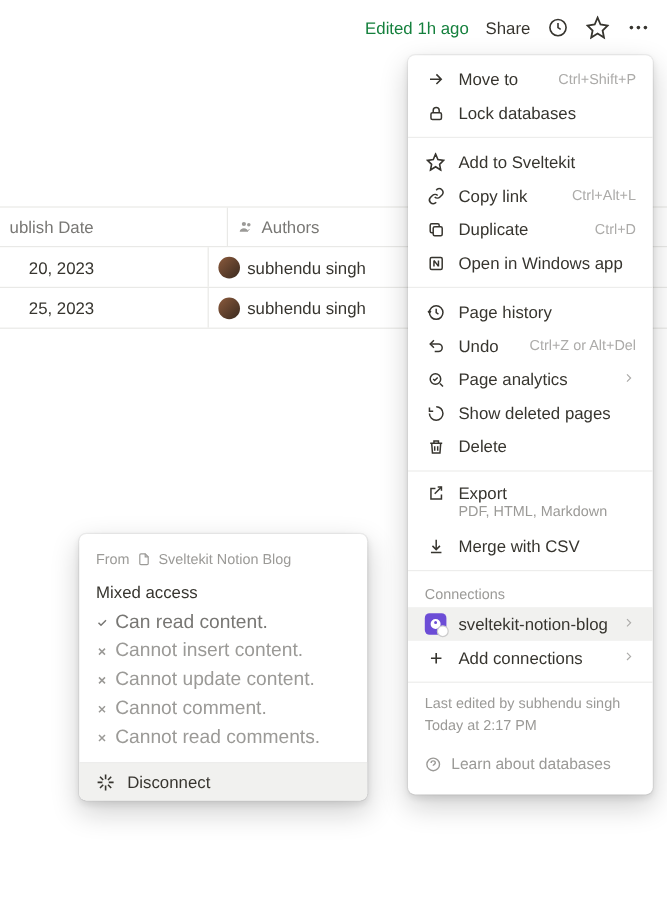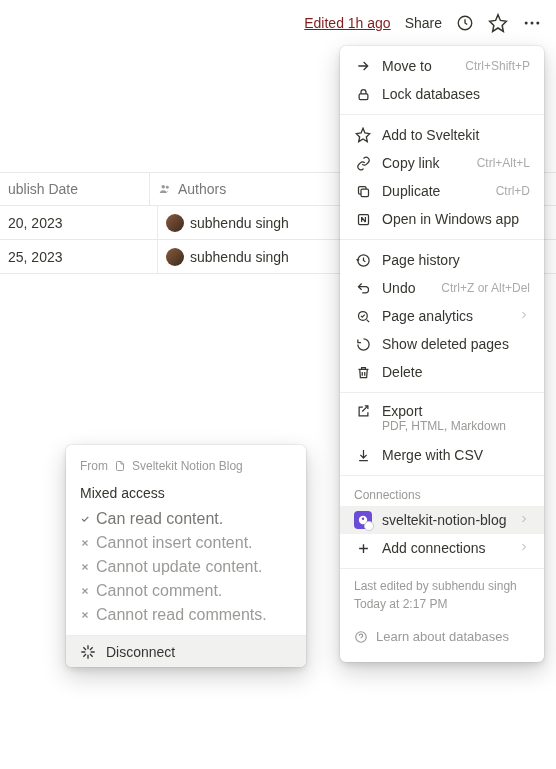--- a/index.html
+++ b/index.html
@@ -18,23 +18,22 @@
     }
     .topbar {
       display: flex;
       align-items: center;
       justify-content: flex-end;
       height: 46px;
       padding: 0 14px;
       gap: 14px;
     }
     .edited-text {
-      color: #7f1d1d;
-      font-size: 14px;
-      text-decoration: underline;
+      color: #15803d;
+      font-size: 14px;
     }
     .share-text {
       color: #37352f;
       font-size: 14px;
     }
     .topbar-icon {
       color: #37352f;
       display: flex;
       align-items: center;
     }
@@ -64,21 +63,21 @@
     }
     .th-cell {
       padding: 0 8px;
       color: #787774;
       font-size: 14px;
       display: flex;
       align-items: center;
       gap: 6px;
     }
     .th-date {
-      width: 150px;
+      width: 190px;
       border-right: 1px solid #e9e9e7;
       height: 100%;
     }
     .th-authors {
       width: 160px;
       height: 100%;
     }
     .table-body {
       position: absolute;
       top: 160px;
@@ -93,20 +92,21 @@
     }
     .td-date {
       width: 158px;
       border-right: 1px solid #e9e9e7;
       height: 100%;
       display: flex;
       align-items: center;
       padding: 0 8px;
       font-size: 14px;
       color: #37352f;
+      margin-left: 16px;
     }
     .td-authors {
       width: 160px;
       height: 100%;
       display: flex;
       align-items: center;
       padding: 0 8px;
       font-size: 14px;
       gap: 6px;
     }

